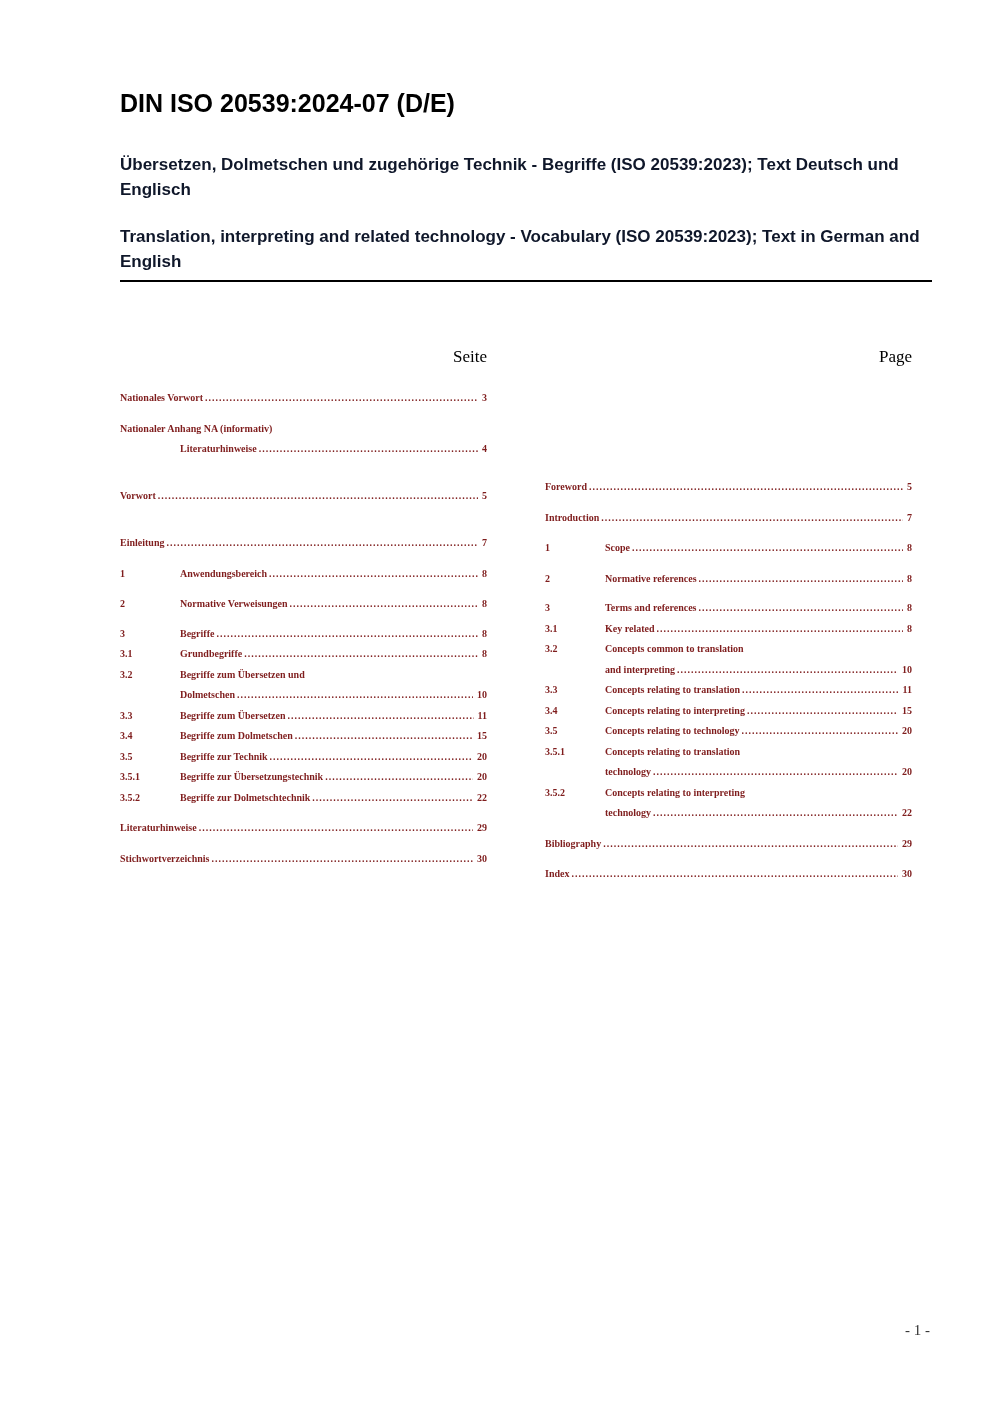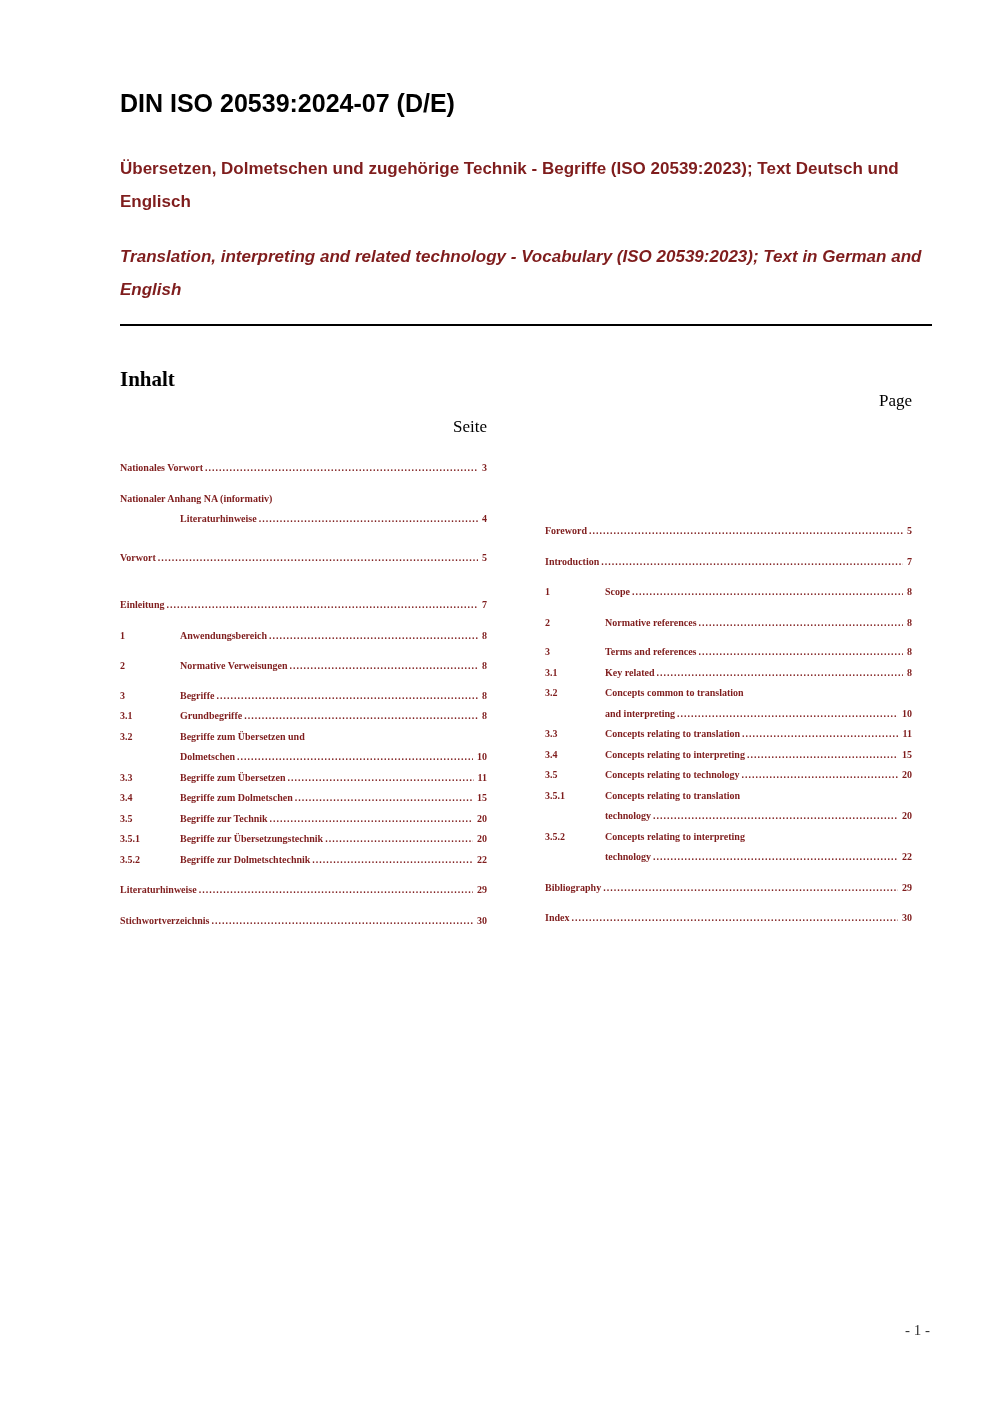--- a/index.html
+++ b/index.html
@@ -24,29 +24,28 @@
     font-family: "Liberation Sans", sans-serif;
     font-weight: 700;
     font-size: 25px;
     line-height: 30px;
     color: #000;
   }
   .subtitle {
     font-family: "Liberation Sans", sans-serif;
     font-weight: 700;
     font-size: 17px;
-    line-height: 33px;
-    color: #7f1d1d;
+    line-height: 25px;
+    color: #0f172a;
   }
   .subtitle-de { margin-top: 34px; }
   .subtitle-en {
     margin-top: 22px;
-    padding-bottom: 18px;
+    padding-bottom: 6px;
     border-bottom: 2px solid #000;
-    font-style: italic;
   }
 
   
   .toc {
     display: flex;
     margin-top: 40px;
   }
   .toc-col { font-family: "Liberation Serif", serif; }
   .toc-col-left  { width: 367px; margin-right: 58px; flex: 0 0 auto; }
   .toc-col-right { width: 367px; flex: 0 0 auto; }
@@ -119,42 +118,41 @@
 
     <div class="header">
       <div class="doc-number">DIN ISO 20539:2024-07 (D/E)</div>
       <div class="subtitle subtitle-de">Übersetzen, Dolmetschen und zugehörige Technik - Begriffe (ISO 20539:2023); Text Deutsch und Englisch</div>
       <div class="subtitle subtitle-en">Translation, interpreting and related technology - Vocabulary (ISO 20539:2023); Text in German and English</div>
     </div>
 
     <div class="toc">
 
       <div class="toc-col toc-col-left">
-        <div class="toc-heading">Inhalt</div>
         <div class="toc-pagelabel">Seite</div>
         <div class="toc-entries">
             <div class="toc-entry">
               <div class="toc-line">
                 <span class="toc-title">Nationales Vorwort</span>
                 <span class="toc-dots"></span>
                 <span class="toc-page">3</span>
               </div>
             </div>
             <div class="toc-entry" style="margin-top: 10px;">
               <div class="toc-line">
                 <span class="toc-title">Nationaler Anhang NA (informativ)</span>
               </div>
               <div class="toc-line">
                 <span class="toc-num"></span>
                 <span class="toc-title">Literaturhinweise</span>
                 <span class="toc-dots"></span>
                 <span class="toc-page">4</span>
               </div>
             </div>
-            <div class="toc-entry" style="margin-top: 18px;">
+            <div class="toc-entry" style="margin-top: 26px;">
               <div class="toc-line">
                 <span class="toc-title">Vorwort</span>
                 <span class="toc-dots"></span>
                 <span class="toc-page">5</span>
               </div>
             </div>
             <div class="toc-entry" style="margin-top: 27px;">
               <div class="toc-line">
                 <span class="toc-title">Einleitung</span>
                 <span class="toc-dots"></span>

